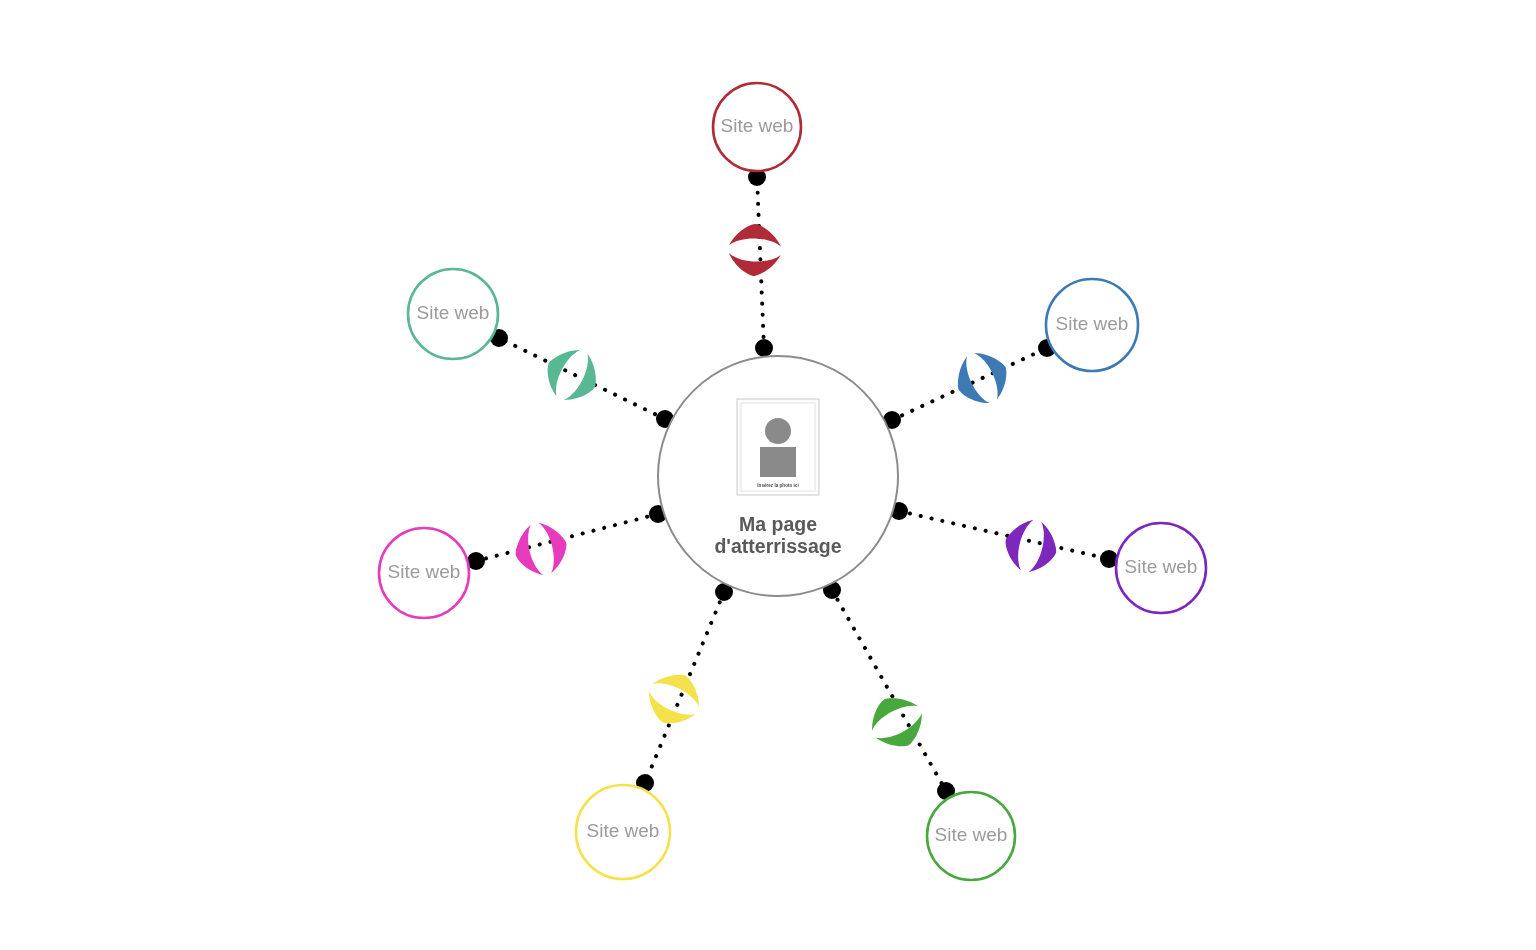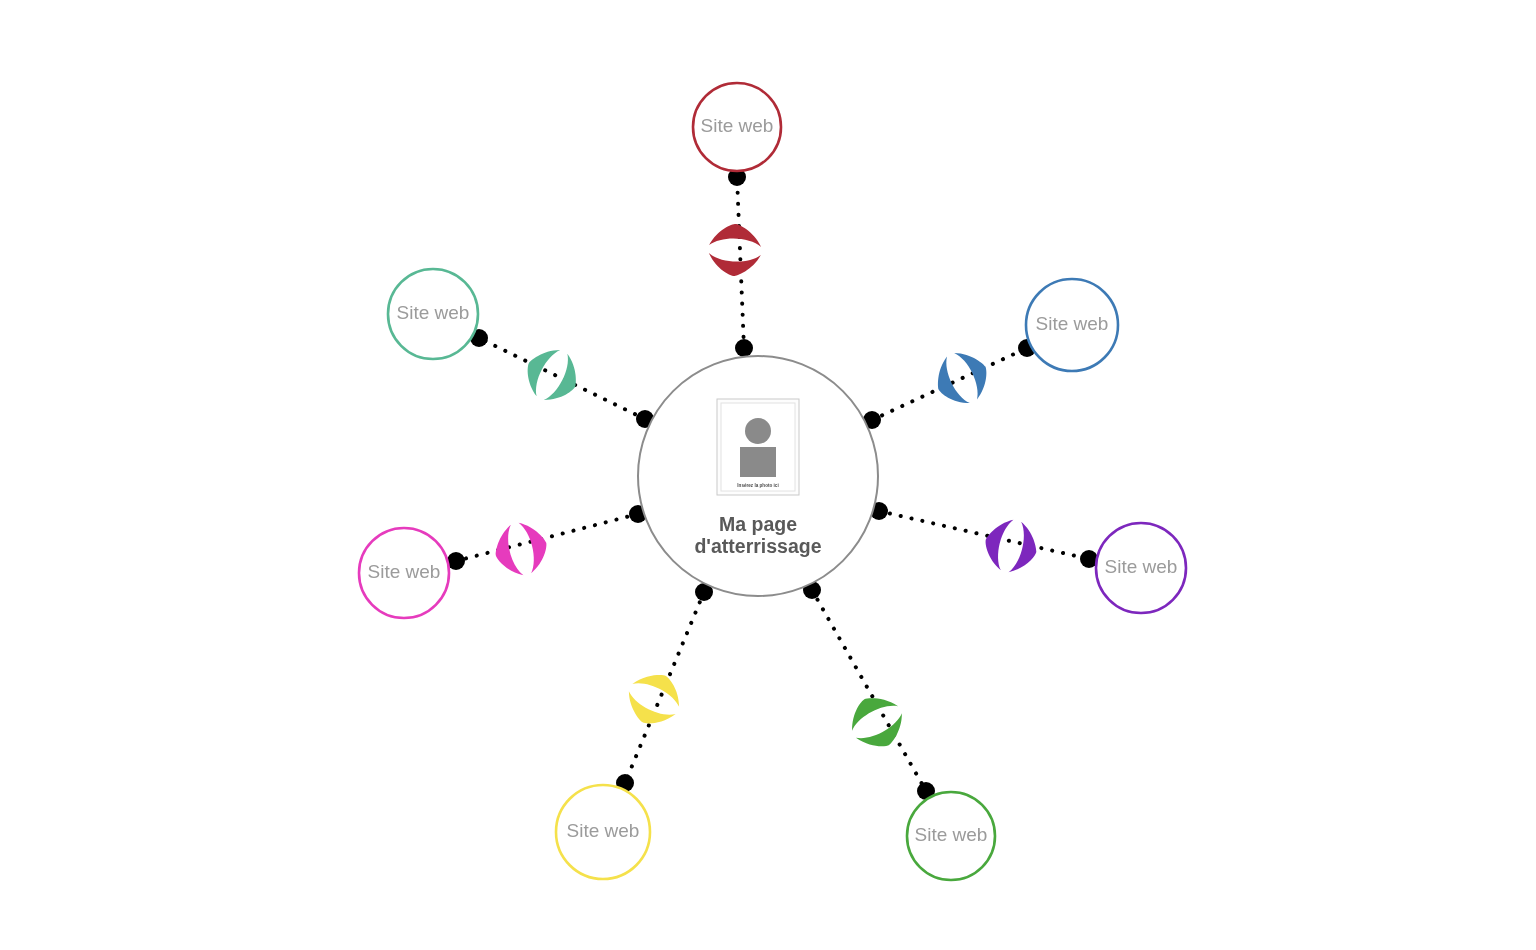--- a/index.html
+++ b/index.html
@@ -2,21 +2,21 @@
 <html><head>
 <meta charset="utf-8">
 <style>
   html,body{margin:0;padding:0;}
   body{
     width:1536px;height:950px;
     background:#ffffff;
     font-family:"Liberation Sans", sans-serif;
     overflow:hidden;
   }
-  #stage{position:relative;width:1270px;height:950px;}
+  #stage{position:relative;width:1270px;height:950px;margin-left:20px;}
   #diagram{position:absolute;left:0;top:0;width:1536px;height:950px;}
 
   .node-label{
     font-family:"Liberation Sans", sans-serif;
     font-size:19px;
     fill:#9b9b9b;
     text-anchor:middle;
     dominant-baseline:middle;
     pointer-events:none;
   }

